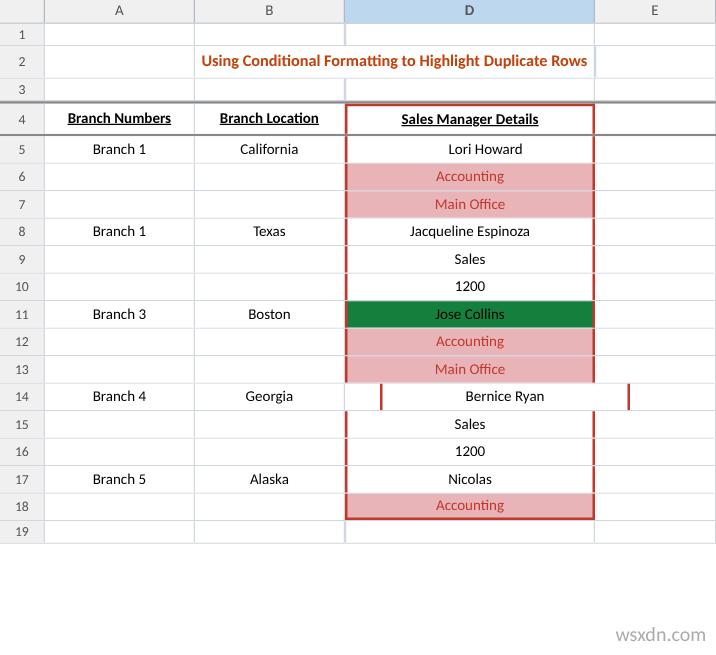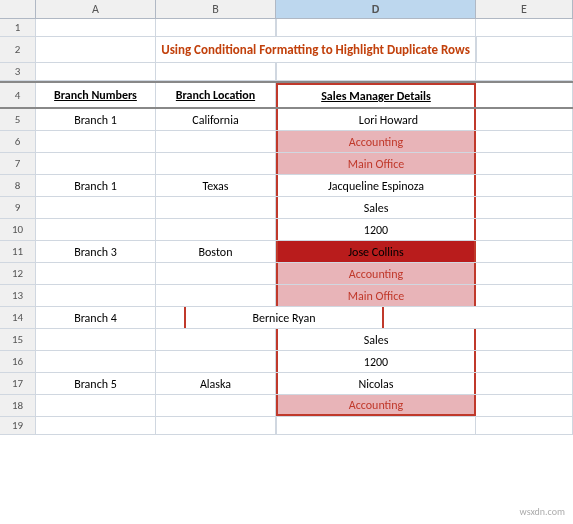--- a/index.html
+++ b/index.html
@@ -219,21 +219,21 @@
       <div class="cell col-b white"></div>
       <div class="cell col-c white"></div>
       <div class="cell col-d white" style="border-right:2px solid #c0392b;">1200</div>
       <div class="cell col-e white"></div>
     </div>
 
     <div class="grid-row">
       <div class="cell row-num">11</div>
       <div class="cell col-b white">Branch 3</div>
       <div class="cell col-c white">Boston</div>
-      <div class="cell col-d" style="background:#b91c1c; border-right:2px solid #c0392b;">Jose Collins</div>
+      <div class="cell col-d" style="background:#15803d; border-right:2px solid #c0392b;">Jose Collins</div>
       <div class="cell col-e white"></div>
     </div>
 
     <div class="grid-row">
       <div class="cell row-num">12</div>
       <div class="cell col-b white"></div>
       <div class="cell col-c white"></div>
       <div class="cell col-d" style="background:#e8b4b8; color:#c0392b; border-right:2px solid #c0392b;">Accounting</div>
       <div class="cell col-e white"></div>
     </div>
@@ -242,20 +242,21 @@
       <div class="cell row-num">13</div>
       <div class="cell col-b white"></div>
       <div class="cell col-c white"></div>
       <div class="cell col-d" style="background:#e8b4b8; color:#c0392b; border-right:2px solid #c0392b;">Main Office</div>
       <div class="cell col-e white"></div>
     </div>
 
     <div class="grid-row">
       <div class="cell row-num">14</div>
       <div class="cell col-b white">Branch 4</div>
+      <div class="cell col-c white">Georgia</div>
       <div class="cell col-d white" style="border-right:2px solid #c0392b;margin-left:28px;">Bernice Ryan</div>
       <div class="cell col-e white"></div>
     </div>
 
     <div class="grid-row">
       <div class="cell row-num">15</div>
       <div class="cell col-b white"></div>
       <div class="cell col-c white"></div>
       <div class="cell col-d white" style="border-right:2px solid #c0392b;">Sales</div>
       <div class="cell col-e white"></div>
@@ -288,15 +289,15 @@
     <div class="grid-row" style="min-height:14px;">
       <div class="cell row-num">19</div>
       <div class="cell col-b white"></div>
       <div class="cell col-c white"></div>
       <div class="cell col-d white" style="border-left:1px solid #d0d7e0;"></div>
       <div class="cell col-e white"></div>
     </div>
 
   </div>
 
-  <div style="position:absolute; bottom:6px; right:8px; font-size:10px; color:#888; opacity:0.7;margin-left:36px;">wsxdn.com</div>
+  <div style="position:absolute; bottom:6px; right:8px; font-size:16px; color:#888; opacity:0.7;margin-left:36px;">wsxdn.com</div>
 
 </div>
 
 </body></html>

